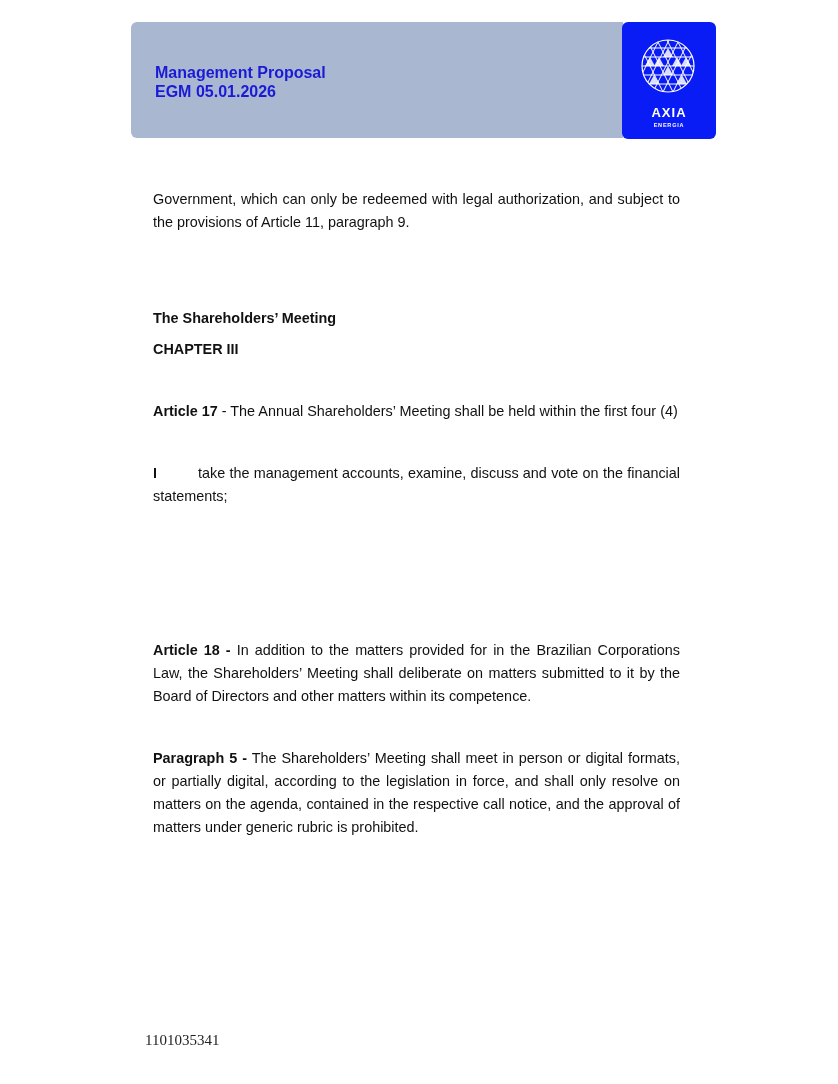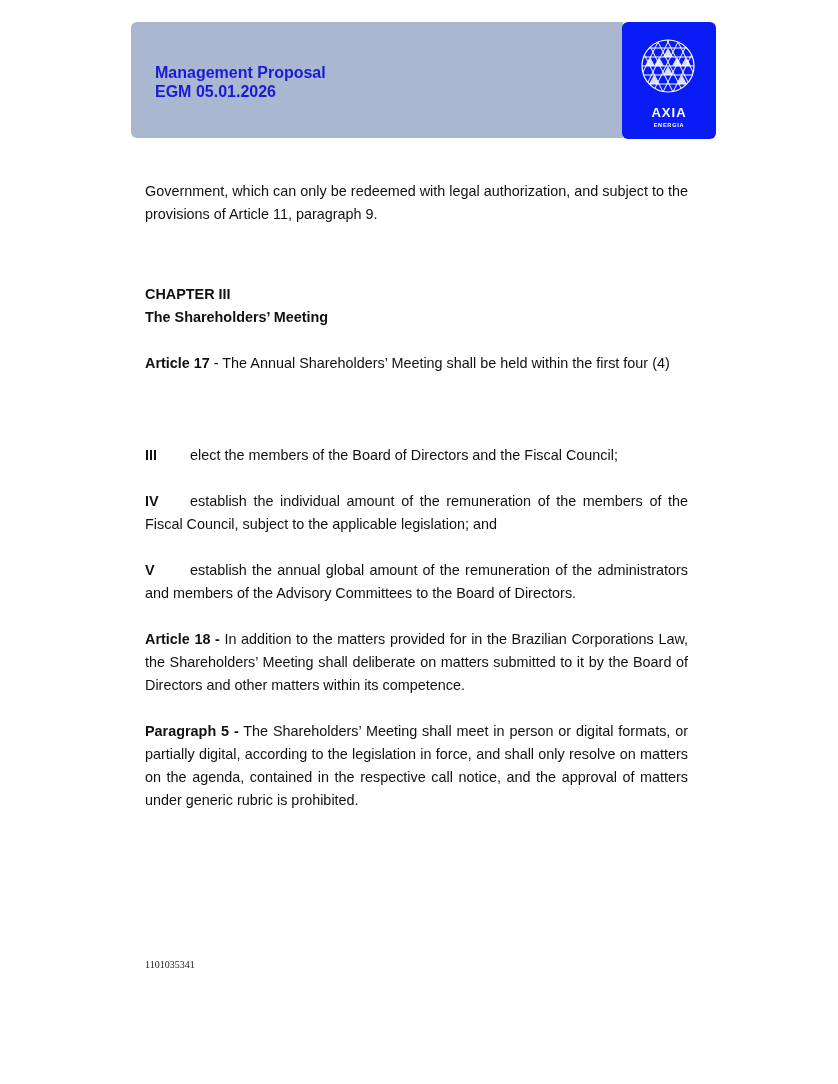--- a/index.html
+++ b/index.html
@@ -73,21 +73,21 @@
     }
     .content {
       position: absolute;
       left: 145px;
       top: 180px;
       width: 543px;
       font-size: 14.4px;
       line-height: 23px;
     }
     .content p {
-      margin: 0;
+      margin: 8px;
       text-align: justify;
     }
     .para-left {
       text-align: center;
     }
     .chapter {
       text-align: center;
       font-weight: bold;
       margin: 0;
     }
@@ -95,23 +95,23 @@
     .gap-lg { height: 46px; }
     .item-num {
       display: inline-block;
       width: 45px;
       font-weight: bold;
     }
     .bold { font-weight: bold; }
     .doc-id {
       position: absolute;
       left: 145px;
-      top: 959px;
+      top: 1032px;
       font-family: "Liberation Serif", serif;
-      font-size: 10px;
+      font-size: 15px;
       color: #222222;
     }
   </style>
 </head>
 <body>
 
 <div class="header-bar">
   <div class="header-title">
     <div>Management Proposal</div>
     <div>EGM 05.01.2026</div>
@@ -145,44 +145,38 @@
   <div class="logo-name">AXIA</div>
   <div class="logo-sub">ENERGIA</div>
 </div>
 
 <div class="content">
   <p>Government, which can only be redeemed with legal authorization, and subject to the provisions of Article 11, paragraph 9.</p>
 
   <div class="gap-lg"></div>
   <div style="height:11px"></div>
 
+  <p class="chapter">The Shareholders’ Meeting</p>
   <p class="chapter">CHAPTER III</p>
-  <p class="chapter">The Shareholders’ Meeting</p>
 
   <div class="gap-sm"></div>
 
   <p class="para-left" style="text-align:justify">
     <span class="bold">Article 17</span><span> - The Annual Shareholders’ Meeting shall be held within the first four (4)</span>
   </p>
 
   <div class="gap-sm"></div>
 
+  <p>
+    <span class="item-num">I</span><span>take the management accounts, examine, discuss and vote on the financial statements;</span>
+  </p>
   <div class="gap-sm"></div>
   <div class="gap-sm"></div>
-  <p>
-    <span class="item-num">III</span><span>elect the members of the Board of Directors and the Fiscal Council;</span>
-  </p>
   <div class="gap-sm"></div>
-  <p>
-    <span class="item-num">IV</span><span>establish the individual amount of the remuneration of the members of the Fiscal Council, subject to the applicable legislation; and</span>
-  </p>
   <div class="gap-sm"></div>
-  <p>
-    <span class="item-num">V</span><span>establish the annual global amount of the remuneration of the administrators and members of the Advisory Committees to the Board of Directors.</span>
-  </p>
 
   <div class="gap-sm"></div>
 
   <p>
     <span class="bold">Article 18 -</span><span> In addition to the matters provided for in the Brazilian Corporations Law, the Shareholders’ Meeting shall deliberate on matters submitted to it by the Board of Directors and other matters within its competence.</span>
   </p>
 
   <div class="gap-sm"></div>
 
   <p>

